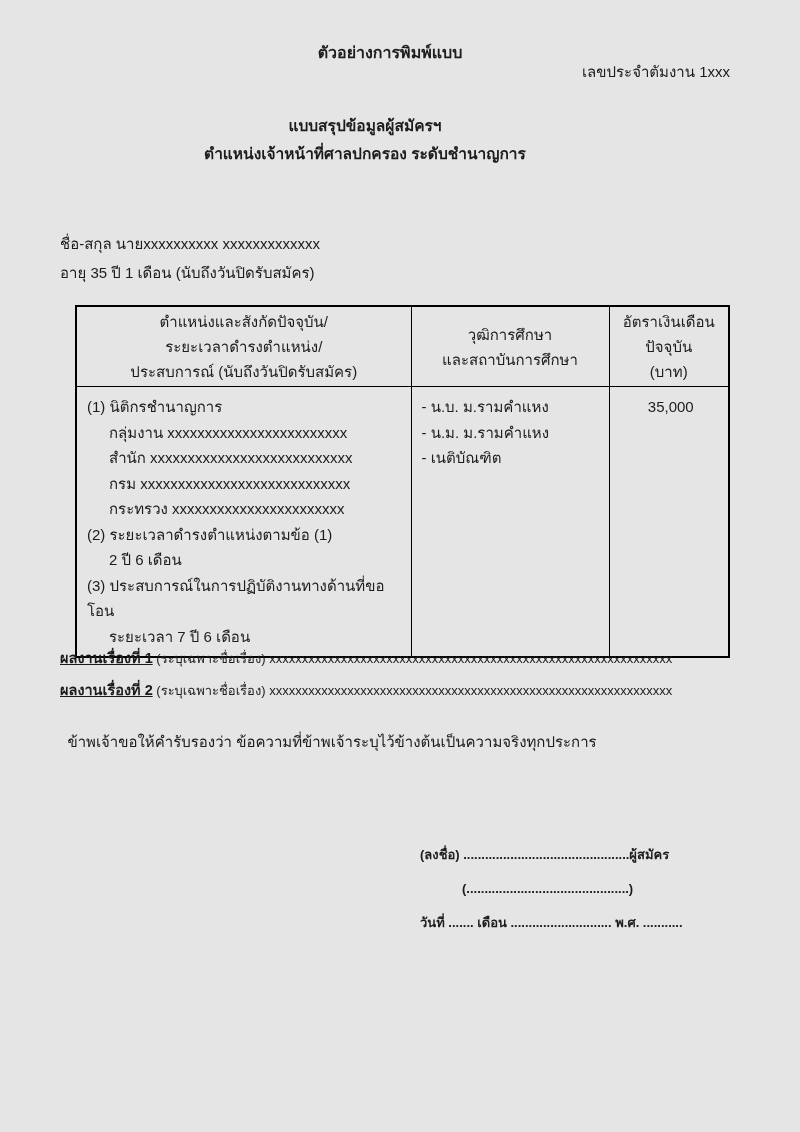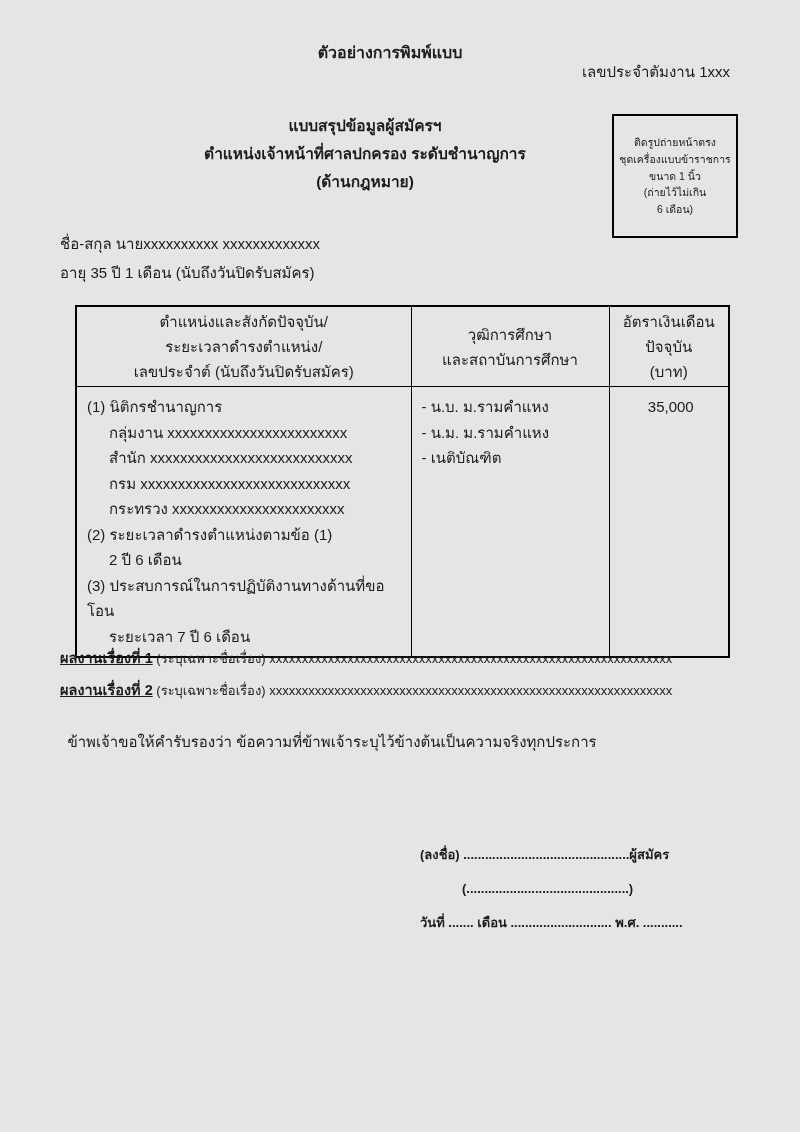--- a/index.html
+++ b/index.html
@@ -68,43 +68,35 @@
 <body>
 
 <div class="page">
 
   <div class="hdr-example">ตัวอย่างการพิมพ์แบบ</div>
   <div class="exam-no">เลขประจำตัมงาน 1xxx</div>
 
   <div class="title-block">
     <div>แบบสรุปข้อมูลผู้สมัครฯ</div>
     <div>ตำแหน่งเจ้าหน้าที่ศาลปกครอง ระดับชำนาญการ</div>
-    <div>(ด้านกฎหมาย)</div>
   </div>
 
-  <div class="photo-box">
-    <div>ติดรูปถ่ายหน้าตรง</div>
-    <div>ชุดเครื่องแบบข้าราชการ</div>
-    <div>ขนาด 1 นิ้ว</div>
-    <div>(ถ่ายไว้ไม่เกิน</div>
-    <div>6 เดือน)</div>
-  </div>
 
   <div class="name-block">
     <div>ชื่อ-สกุล นายxxxxxxxxxx  xxxxxxxxxxxxx</div>
     <div>อายุ 35 ปี 1 เดือน (นับถึงวันปิดรับสมัคร)</div>
   </div>
 
   <table class="main-table">
     <tbody>
         <tr>
       <td class="hdr col1">
         <div>ตำแหน่งและสังกัดปัจจุบัน/</div>
         <div>ระยะเวลาดำรงตำแหน่ง/</div>
-        <div>เลขประจำต์ (นับถึงวันปิดรับสมัคร)</div>
+        <div>ประสบการณ์ (นับถึงวันปิดรับสมัคร)</div>
       </td>
       <td class="hdr col2">
         <div>วุฒิการศึกษา</div>
         <div>และสถาบันการศึกษา</div>
       </td>
       <td class="hdr col3">
         <div>อัตราเงินเดือน</div>
         <div>ปัจจุบัน</div>
         <div>(บาท)</div>
       </td>

